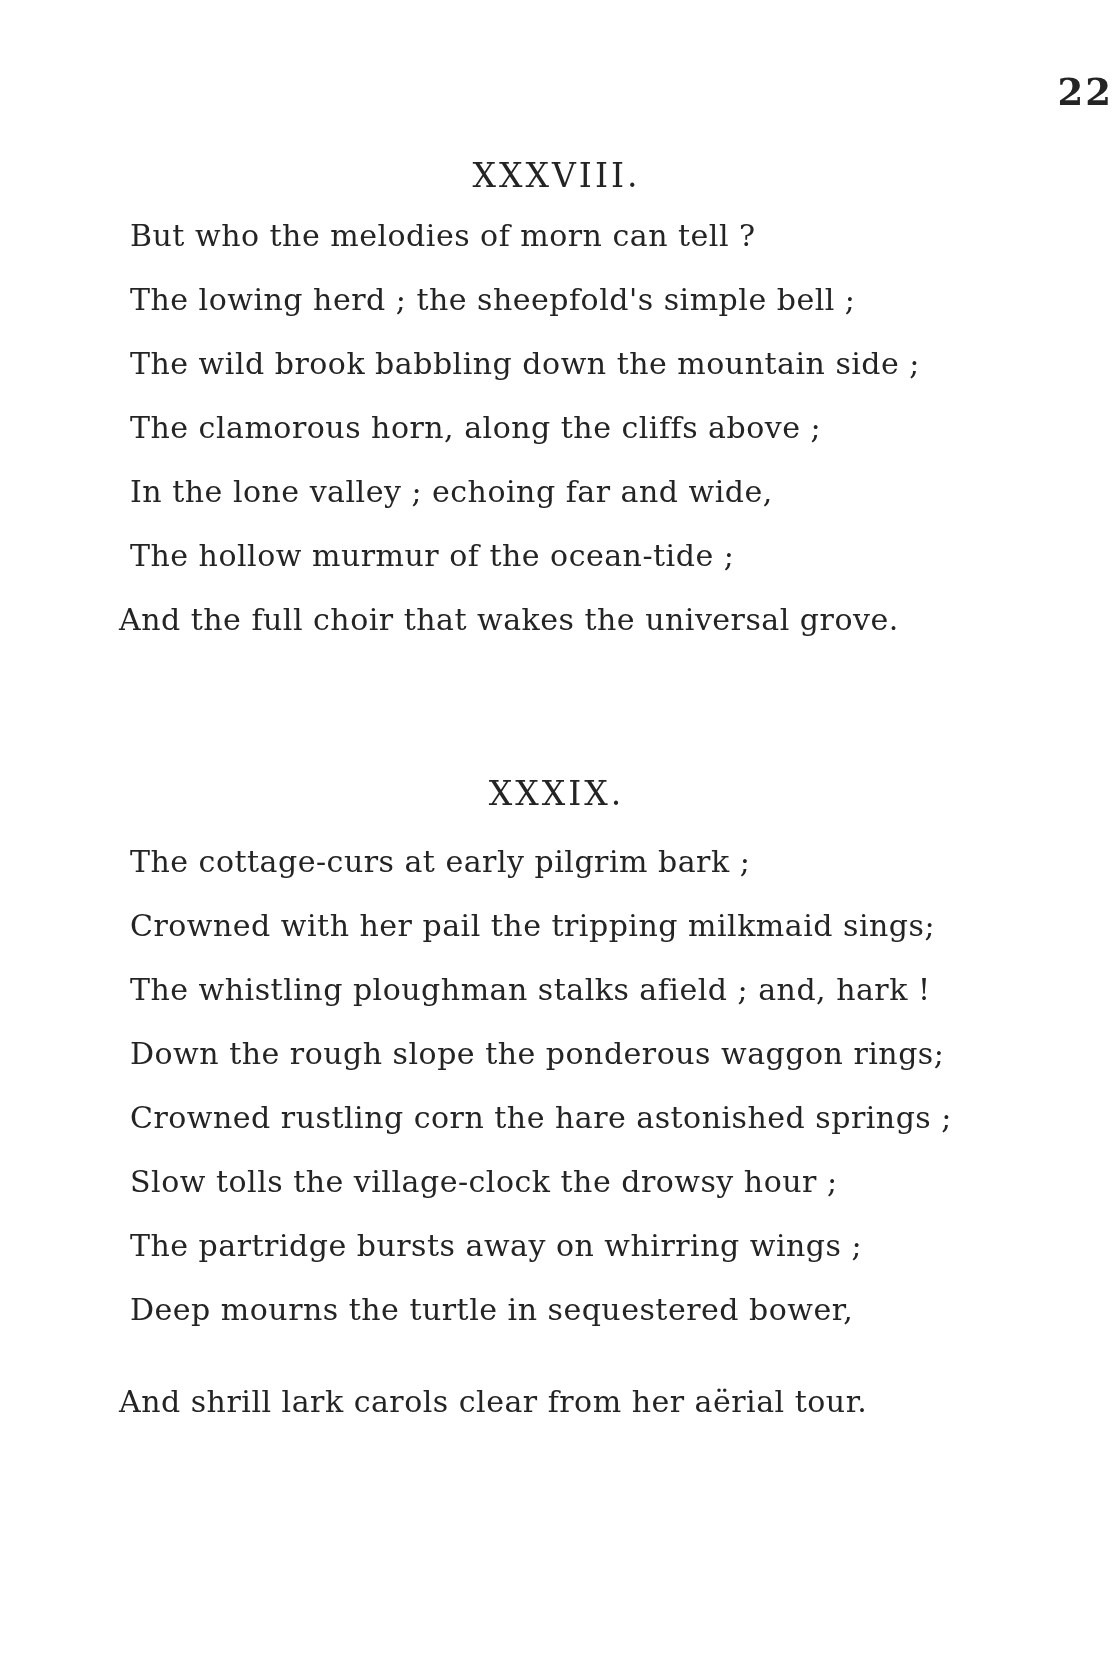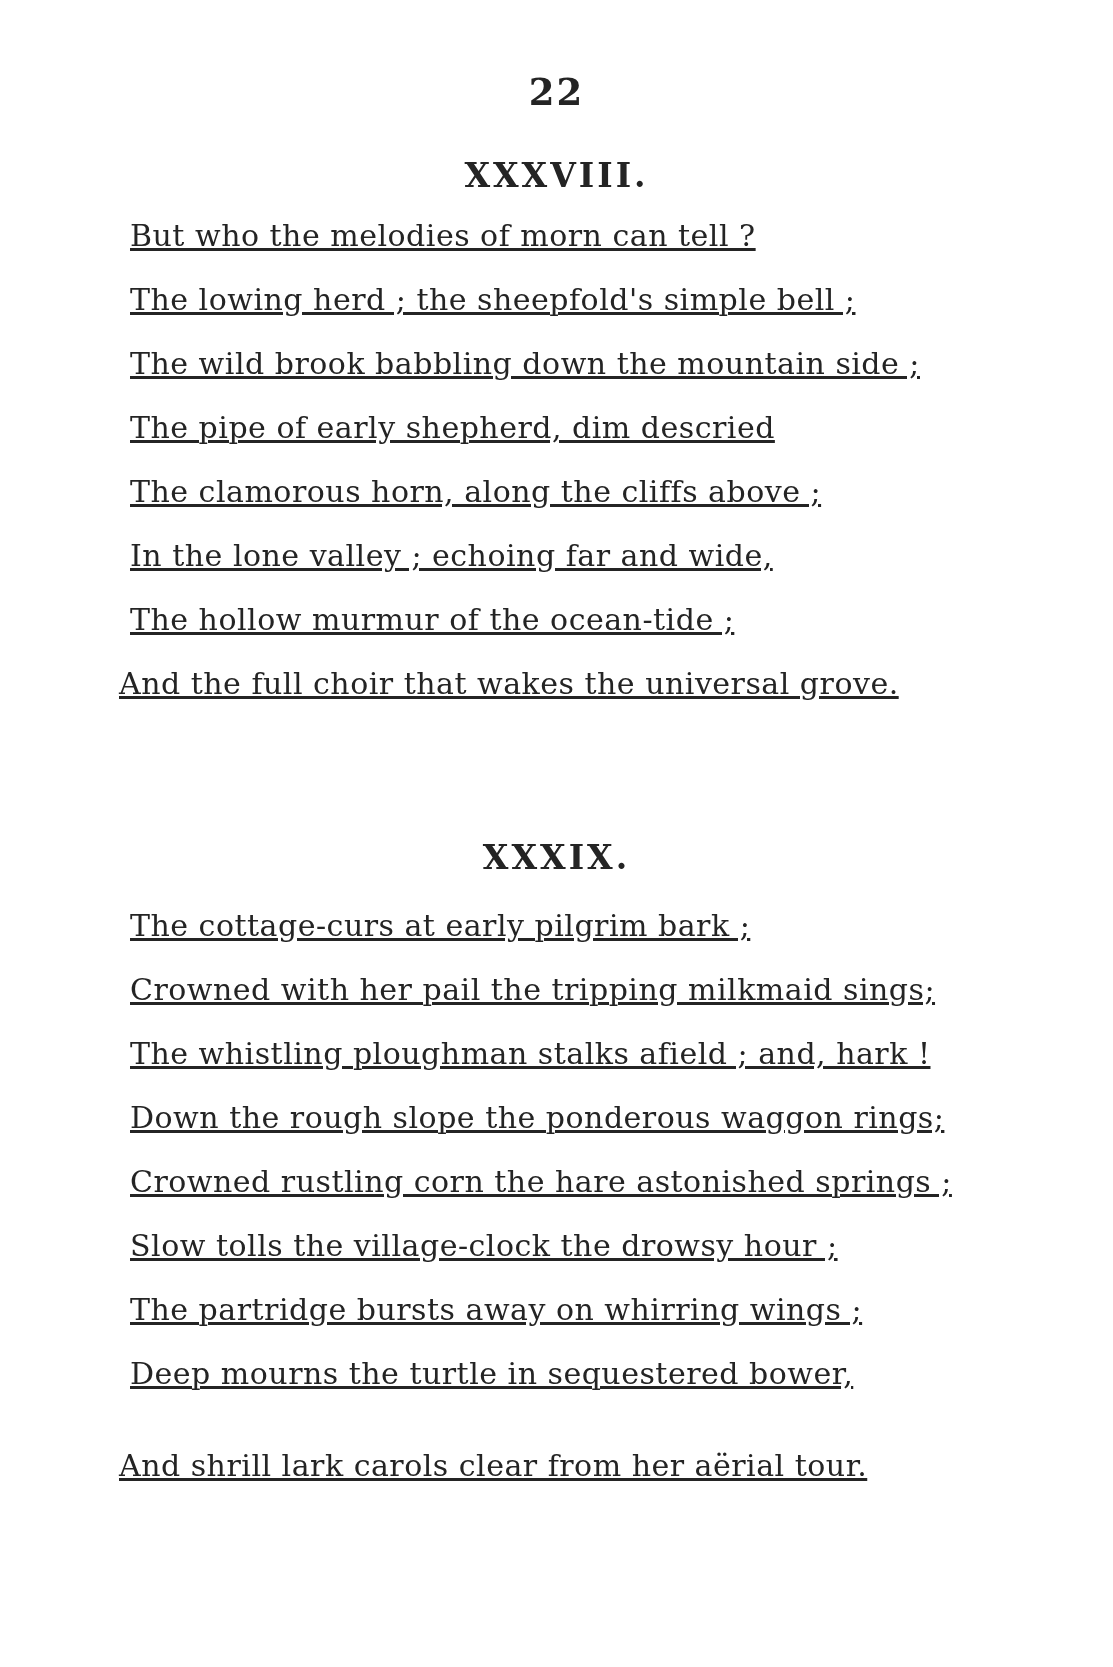--- a/index.html
+++ b/index.html
@@ -13,34 +13,34 @@
     overflow: hidden;
     font-family: "DejaVu Serif", "Liberation Serif", serif;
     color: #242424;
   }
   .page {
     width: 100%;
     height: 100%;
   }
   .page-number {
     margin-top: 70px;
-    text-align: center;
+    text-align: right;
     font-size: 37px;
     font-weight: bold;
     letter-spacing: 2px;
   }
   .section-heading {
     text-align: center;
     font-size: 33px;
-    font-weight: bold;
+    font-weight: normal;
     letter-spacing: 3px;
   }
   #heading-1 { margin-top: 42px; }
   #heading-2 { margin-top: 139px; }
-  .stanza { margin-top: 26px; text-decoration: underline; }
+  .stanza { margin-top: 26px; }
   #stanza-2 { margin-top: 34px; }
   .line {
     font-size: 30px;
     line-height: 30px;
     margin-bottom: 34px;
     padding-left: 130px;
     white-space: nowrap;
     letter-spacing: 0.5px;
   }
   .line.outdent { padding-left: 119px; }
@@ -52,21 +52,20 @@
 <div class="page">
 
   <div class="page-number">22</div>
 
   <div class="section-heading" id="heading-1">XXXVIII.</div>
 
   <div class="stanza" id="stanza-1">
     <div class="line">But who the melodies of morn can tell ?</div>
     <div class="line">The lowing herd ;  the sheepfold's simple bell ;</div>
     <div class="line">The wild brook babbling down the mountain side ;</div>
-    <div class="line">The pipe of early shepherd, dim descried</div>
     <div class="line">The clamorous horn, along the cliffs above ;</div>
     <div class="line">In the lone valley ;  echoing far and wide,</div>
     <div class="line">The hollow murmur of the ocean-tide ;</div>
     <div class="line outdent">And the full choir that wakes the universal grove.</div>
   </div>
 
   <div class="section-heading" id="heading-2">XXXIX.</div>
 
   <div class="stanza" id="stanza-2">
     <div class="line">The cottage-curs at early pilgrim bark ;</div>

